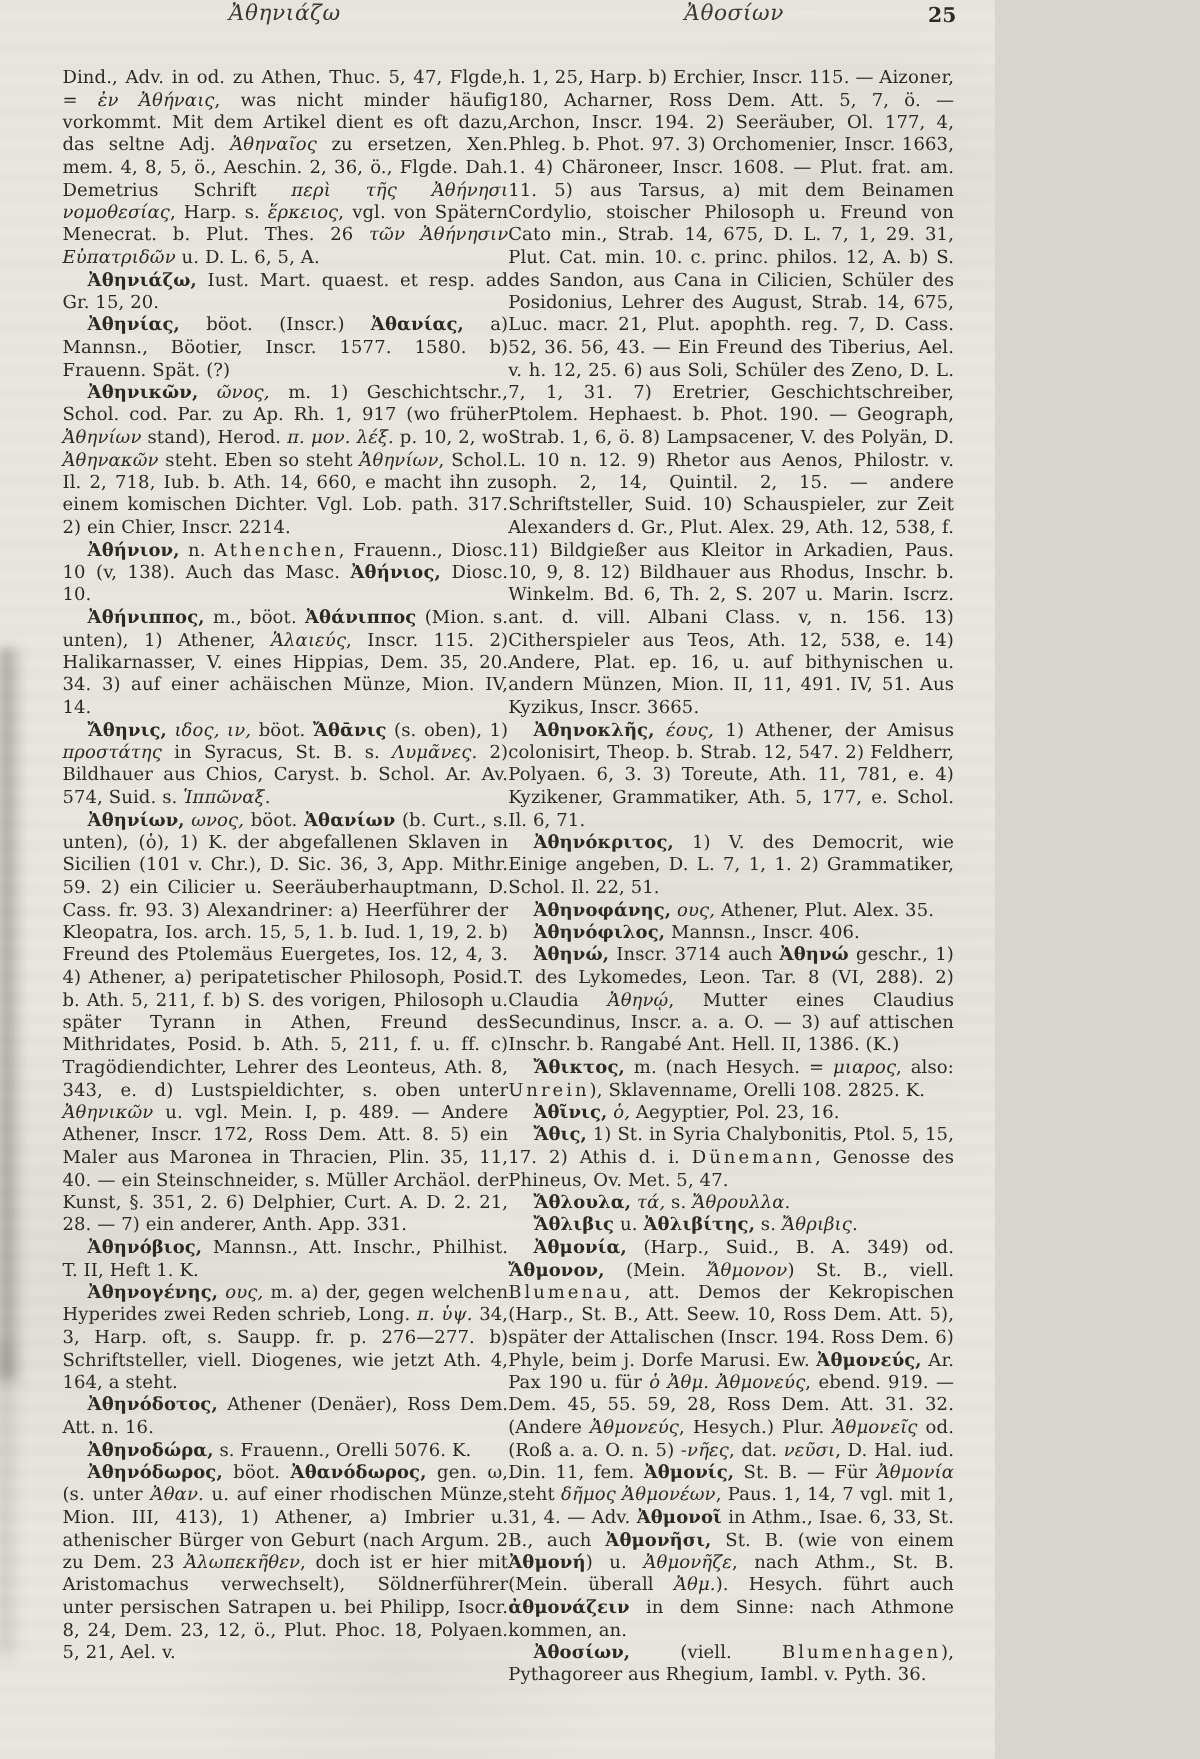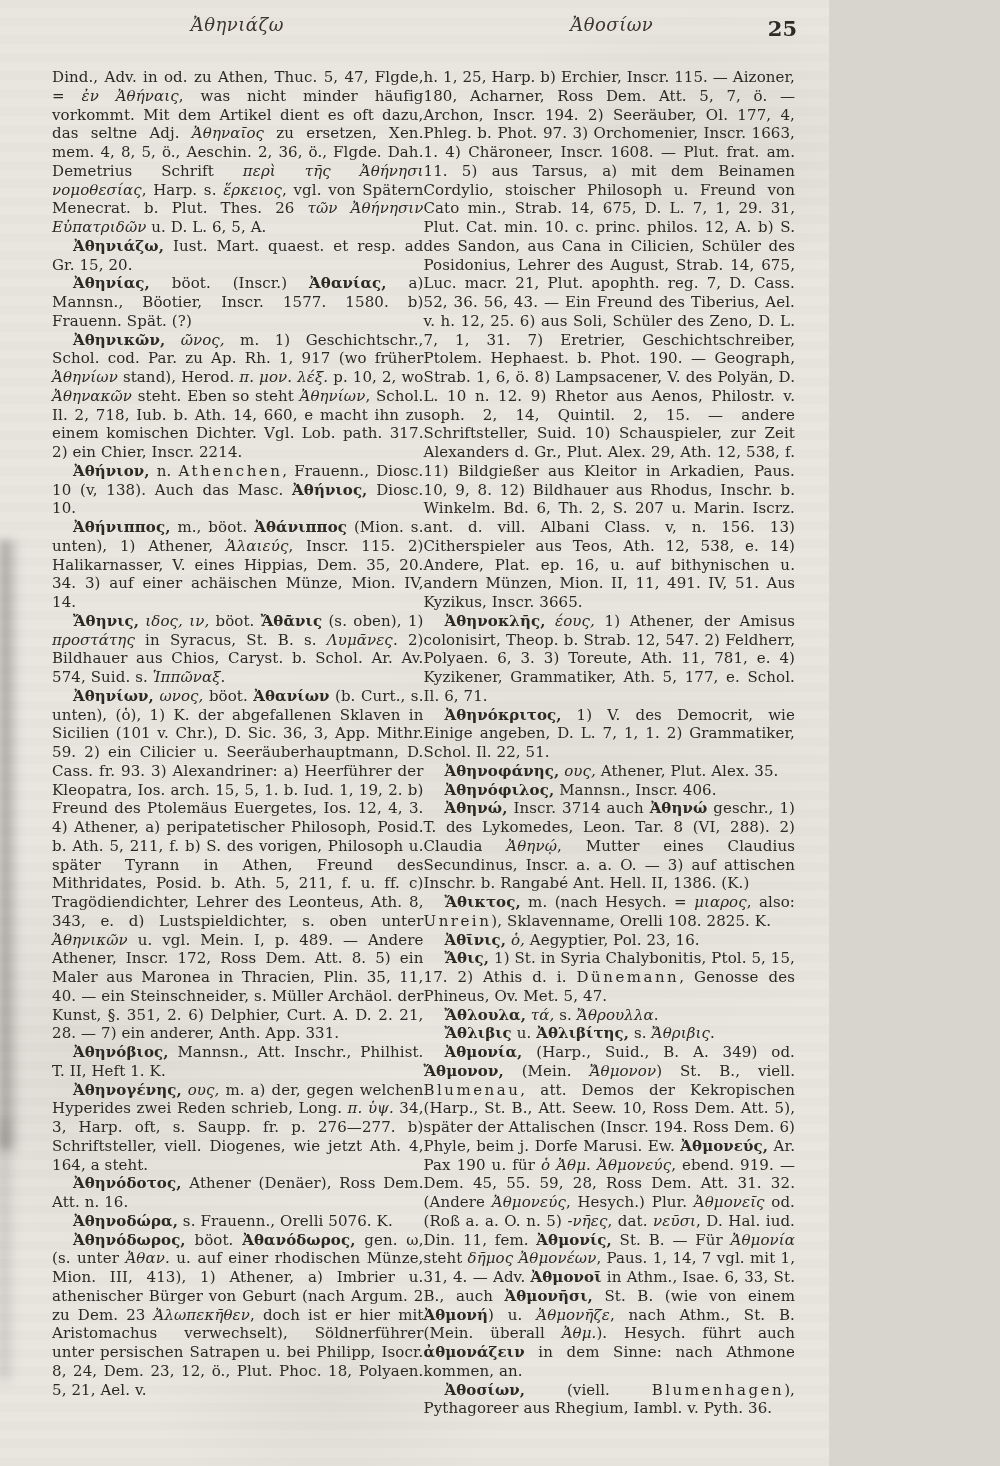--- a/index.html
+++ b/index.html
@@ -14,21 +14,21 @@
     width: 829px; height: 1466px;
     box-sizing: border-box;
     background-color: #e9e6e0;
     background-image:
       radial-gradient(ellipse 320px 200px at 85% 10%, rgba(120,115,105,0.10), transparent 70%),
       radial-gradient(ellipse 420px 320px at 12% 72%, rgba(120,115,105,0.09), transparent 70%),
       radial-gradient(ellipse 520px 360px at 70% 55%, rgba(130,125,115,0.07), transparent 70%),
       radial-gradient(ellipse 260px 160px at 40% 95%, rgba(120,115,105,0.08), transparent 70%),
       repeating-linear-gradient(0deg, rgba(110,105,96,0.025) 0px, rgba(110,105,96,0.025) 9px, transparent 9px, transparent 18px);
     color: #2c2822;
-    padding-top: 14px;
+    padding-top: 1px;
   }
   .binding-shadow {
     position: absolute; left: 0; top: 540px; width: 20px; height: 610px;
     background: linear-gradient(to right, rgba(45,42,38,0.42), rgba(45,42,38,0));
     filter: blur(5px);
     pointer-events: none;
   }
   .binding-shadow2 {
     position: absolute; left: 0; top: 1120px; width: 14px; height: 260px;
     background: linear-gradient(to right, rgba(45,42,38,0.25), rgba(45,42,38,0));
@@ -46,21 +46,21 @@
     flex: 1;
     text-align: center;
     font-style: italic;
     font-size: 18px;
     letter-spacing: 0.5px;
     color: #3b372f;
   }
   .page-num {
     position: absolute;
     right: 32px; top: 2px;
-    font-size: 21px;
+    font-size: 17px;
     font-weight: bold;
     color: #2e2a24;
   }
   .columns {
     display: flex;
     gap: 0;
     padding: 16px 34px 0 52px;
   }
   .col {
     flex: 1;

